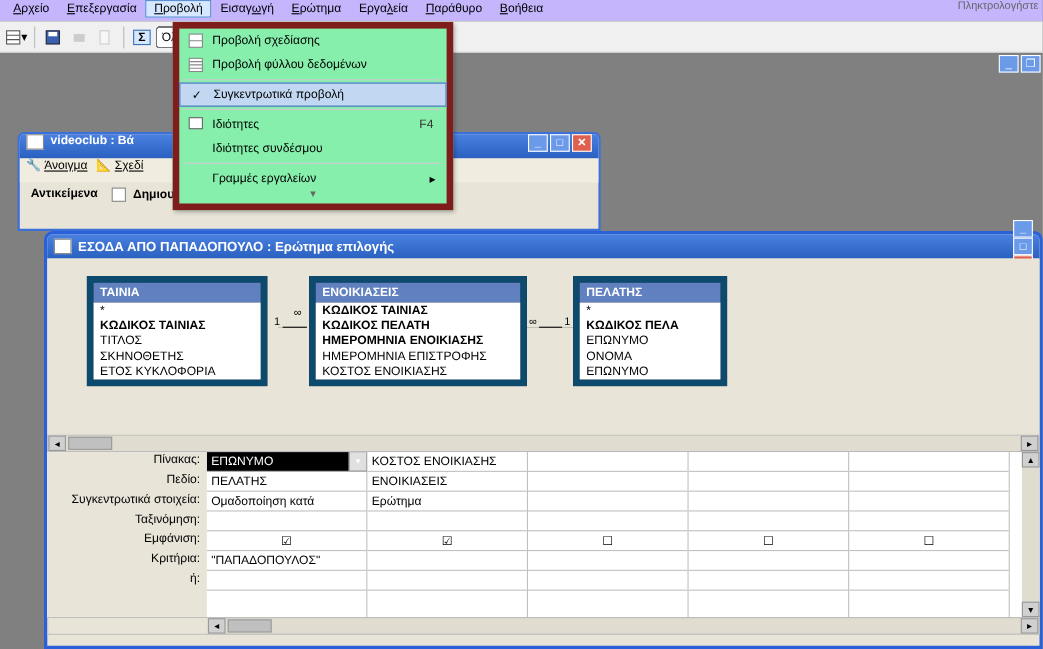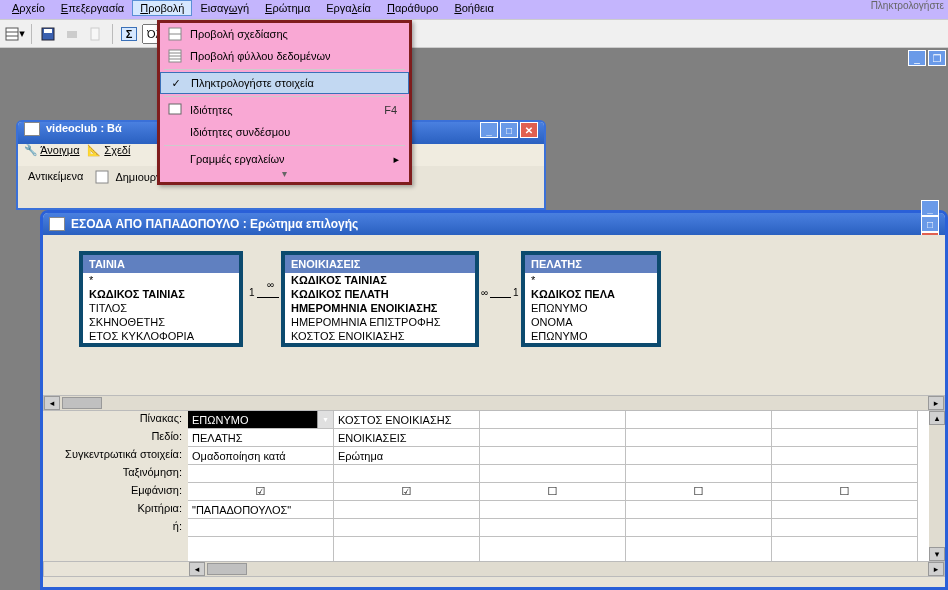--- a/index.html
+++ b/index.html
@@ -10,48 +10,48 @@
 .menu-item.open { background: #d6e8ff; border: 1px solid #5a8fd6; padding: 1px 7px; }
 .menu-item u { text-decoration: underline; }
 .menubar-right { margin-left: auto; color: #666; font-size: 10px; }
 
 .toolbar { height: 28px; background: #f0f0f0; display: flex; align-items: center; padding: 0 4px; border-bottom: 1px solid #ccc; gap: 2px; position: relative; z-index: 5; }
 .tb-btn { width: 22px; height: 22px; display: flex; align-items: center; justify-content: center; border: 1px solid transparent; cursor: pointer; }
 .tb-sep { width: 1px; height: 20px; background: #bbb; margin: 0 3px; }
 .tb-select { height: 20px; font-size: 11px; }
 .sigma { font-weight: bold; color: #000; border: 1px solid #3a70b8; background: #d6e8ff; padding: 0 4px; }
 
-.dropdown-menu { position: absolute; top: 20px; left: 157px; width: 255px; background: #f9a8d4; border: 3px solid #7f1d1d; box-shadow: 2px 2px 4px rgba(0,0,0,0.3); z-index: 100; }
+.dropdown-menu { position: absolute; top: 20px; left: 157px; width: 255px; background: #86efac; border: 6px solid #7f1d1d; box-shadow: 2px 2px 4px rgba(0,0,0,0.3); z-index: 100; }
 .dropdown-row { display: flex; align-items: center; height: 22px; padding: 0 4px; cursor: pointer; }
 .dropdown-row.sel { background: #c2d8f2; border: 1px solid #3a70b8; }
 .dropdown-icon { width: 22px; display: flex; justify-content: center; align-items: center; }
 .dropdown-text { flex: 1; padding-left: 4px; }
 .dropdown-short { margin-left: auto; padding-right: 8px; color: #333; text-align: center; }
 .dropdown-sep { height: 1px; background: #ccc; margin: 2px 4px; }
 .submenu-arrow { margin-left: auto; padding-right: 6px; }
 .expand-chevron { text-align: center; height: 12px; line-height: 8px; font-size: 10px; color: #666; }
 
 .db-window { position: absolute; top: 120px; left: 16px; width: 530px; height: 90px; background: #e8e4d8; border: 2px solid #3a70d8; border-radius: 6px 6px 0 0; }
 .db-title { height: 22px; background: linear-gradient(#4a80e0,#2a60c0); color: #fff; display: flex; align-items: flex-start; padding: 0 6px; font-size: 11px; font-weight: bold; border-radius: 4px 4px 0 0; }
 .db-title .title-icon { width: 16px; height: 14px; background: #fff; margin-right: 6px; border: 1px solid #888; }
 .db-title .win-btns { margin-left: auto; display: flex; gap: 2px; }
 .win-btn { width: 18px; height: 16px; background: #6a9ae8; border: 1px solid #fff; font-size: 10px; display: flex; align-items: center; justify-content: center; color: #fff; cursor: pointer; }
 .win-btn.close { background: #e06050; }
 .db-toolbar { height: 22px; display: flex; align-items: flex-start; padding: 0 6px; gap: 8px; background: #f0ece0; }
 .db-tlink { font-size: 11px; cursor: pointer; }
-.db-body { padding: 4px 10px; display: flex; gap: 12px; }
+.db-body { padding: 4px 10px; display: flex; gap: 12px; font-weight: bold; }
 .db-cat { font-size: 11px; }
 .db-create { font-size: 11px; display: flex; align-items: center; gap: 6px; }
 
 .query-window { position: absolute; top: 210px; left: 40px; width: 908px; height: 380px; border: 3px solid #2a60d8; border-radius: 8px 8px 0 0; background: #e8e4d8; }
 .query-title { height: 22px; background: linear-gradient(#4a80e0,#2a60c0); color: #fff; display: flex; align-items: center; padding: 0 6px; font-size: 12px; font-weight: bold; border-radius: 5px 5px 0 0; }
 .query-title .title-icon { width: 16px; height: 14px; background: #fff; margin-right: 6px; border: 1px solid #888; }
 
 .diagram-pane { height: 160px; position: relative; background: #e8e4d8; overflow: hidden; }
-.table-box { position: absolute; width: 175px; border: 4px solid #0c4a6e; background: #0f172a; }
+.table-box { position: absolute; width: 175px; border: 6px solid #0c4a6e; background: #0f172a; }
 .table-header { background: #6080c0; color: #fff; font-weight: bold; padding: 3px 6px; font-size: 11px; }
 .table-body { max-height: 100px; overflow-y: auto; background: #fff; }
 .table-field { padding: 1px 6px; font-size: 11px; white-space: nowrap; cursor: pointer; }
 .table-field.bold { font-weight: bold; }
 .join-line { position: absolute; height: 1px; background: #000; }
 .join-label { position: absolute; font-size: 10px; background: #e8e4d8; padding: 0 2px; }
 
 .hscroll-area { height: 16px; background: #e0dcd0; display: flex; align-items: center; border: 1px solid #bbb; }
 .scroll-arrow { width: 16px; height: 14px; background: #d0d0d0; border: 1px solid #999; display: flex; align-items: center; justify-content: center; font-size: 9px; cursor: pointer; }
 .scroll-thumb { width: 40px; height: 12px; background: #c0c0c0; border: 1px solid #999; margin-left: 2px; }
@@ -166,21 +166,21 @@
           <line x1="1" y1="4" x2="13" y2="4" stroke="#888"></line>
           <line x1="1" y1="7" x2="13" y2="7" stroke="#888"></line>
           <line x1="1" y1="10" x2="13" y2="10" stroke="#888"></line>
         </svg>
       </span>
     <span class="dropdown-text">Προβολή φύλλου δεδομένων</span>
   </div>
   <div class="dropdown-sep"></div>
   <div class="dropdown-row sel">
     <span class="dropdown-icon">✓</span>
-    <span class="dropdown-text">Πληκτρολογήστε στοιχεία</span>
+    <span class="dropdown-text">Συγκεντρωτικά προβολή</span>
   </div>
   <div class="dropdown-sep"></div>
   <div class="dropdown-row">
     <span class="dropdown-icon">
         <svg class="icon">
           <rect x="1" y="1" width="12" height="10" fill="#fff" stroke="#666"></rect>
         </svg>
       </span>
     <span class="dropdown-text">Ιδιότητες</span>
     <span class="dropdown-short">F4</span>

